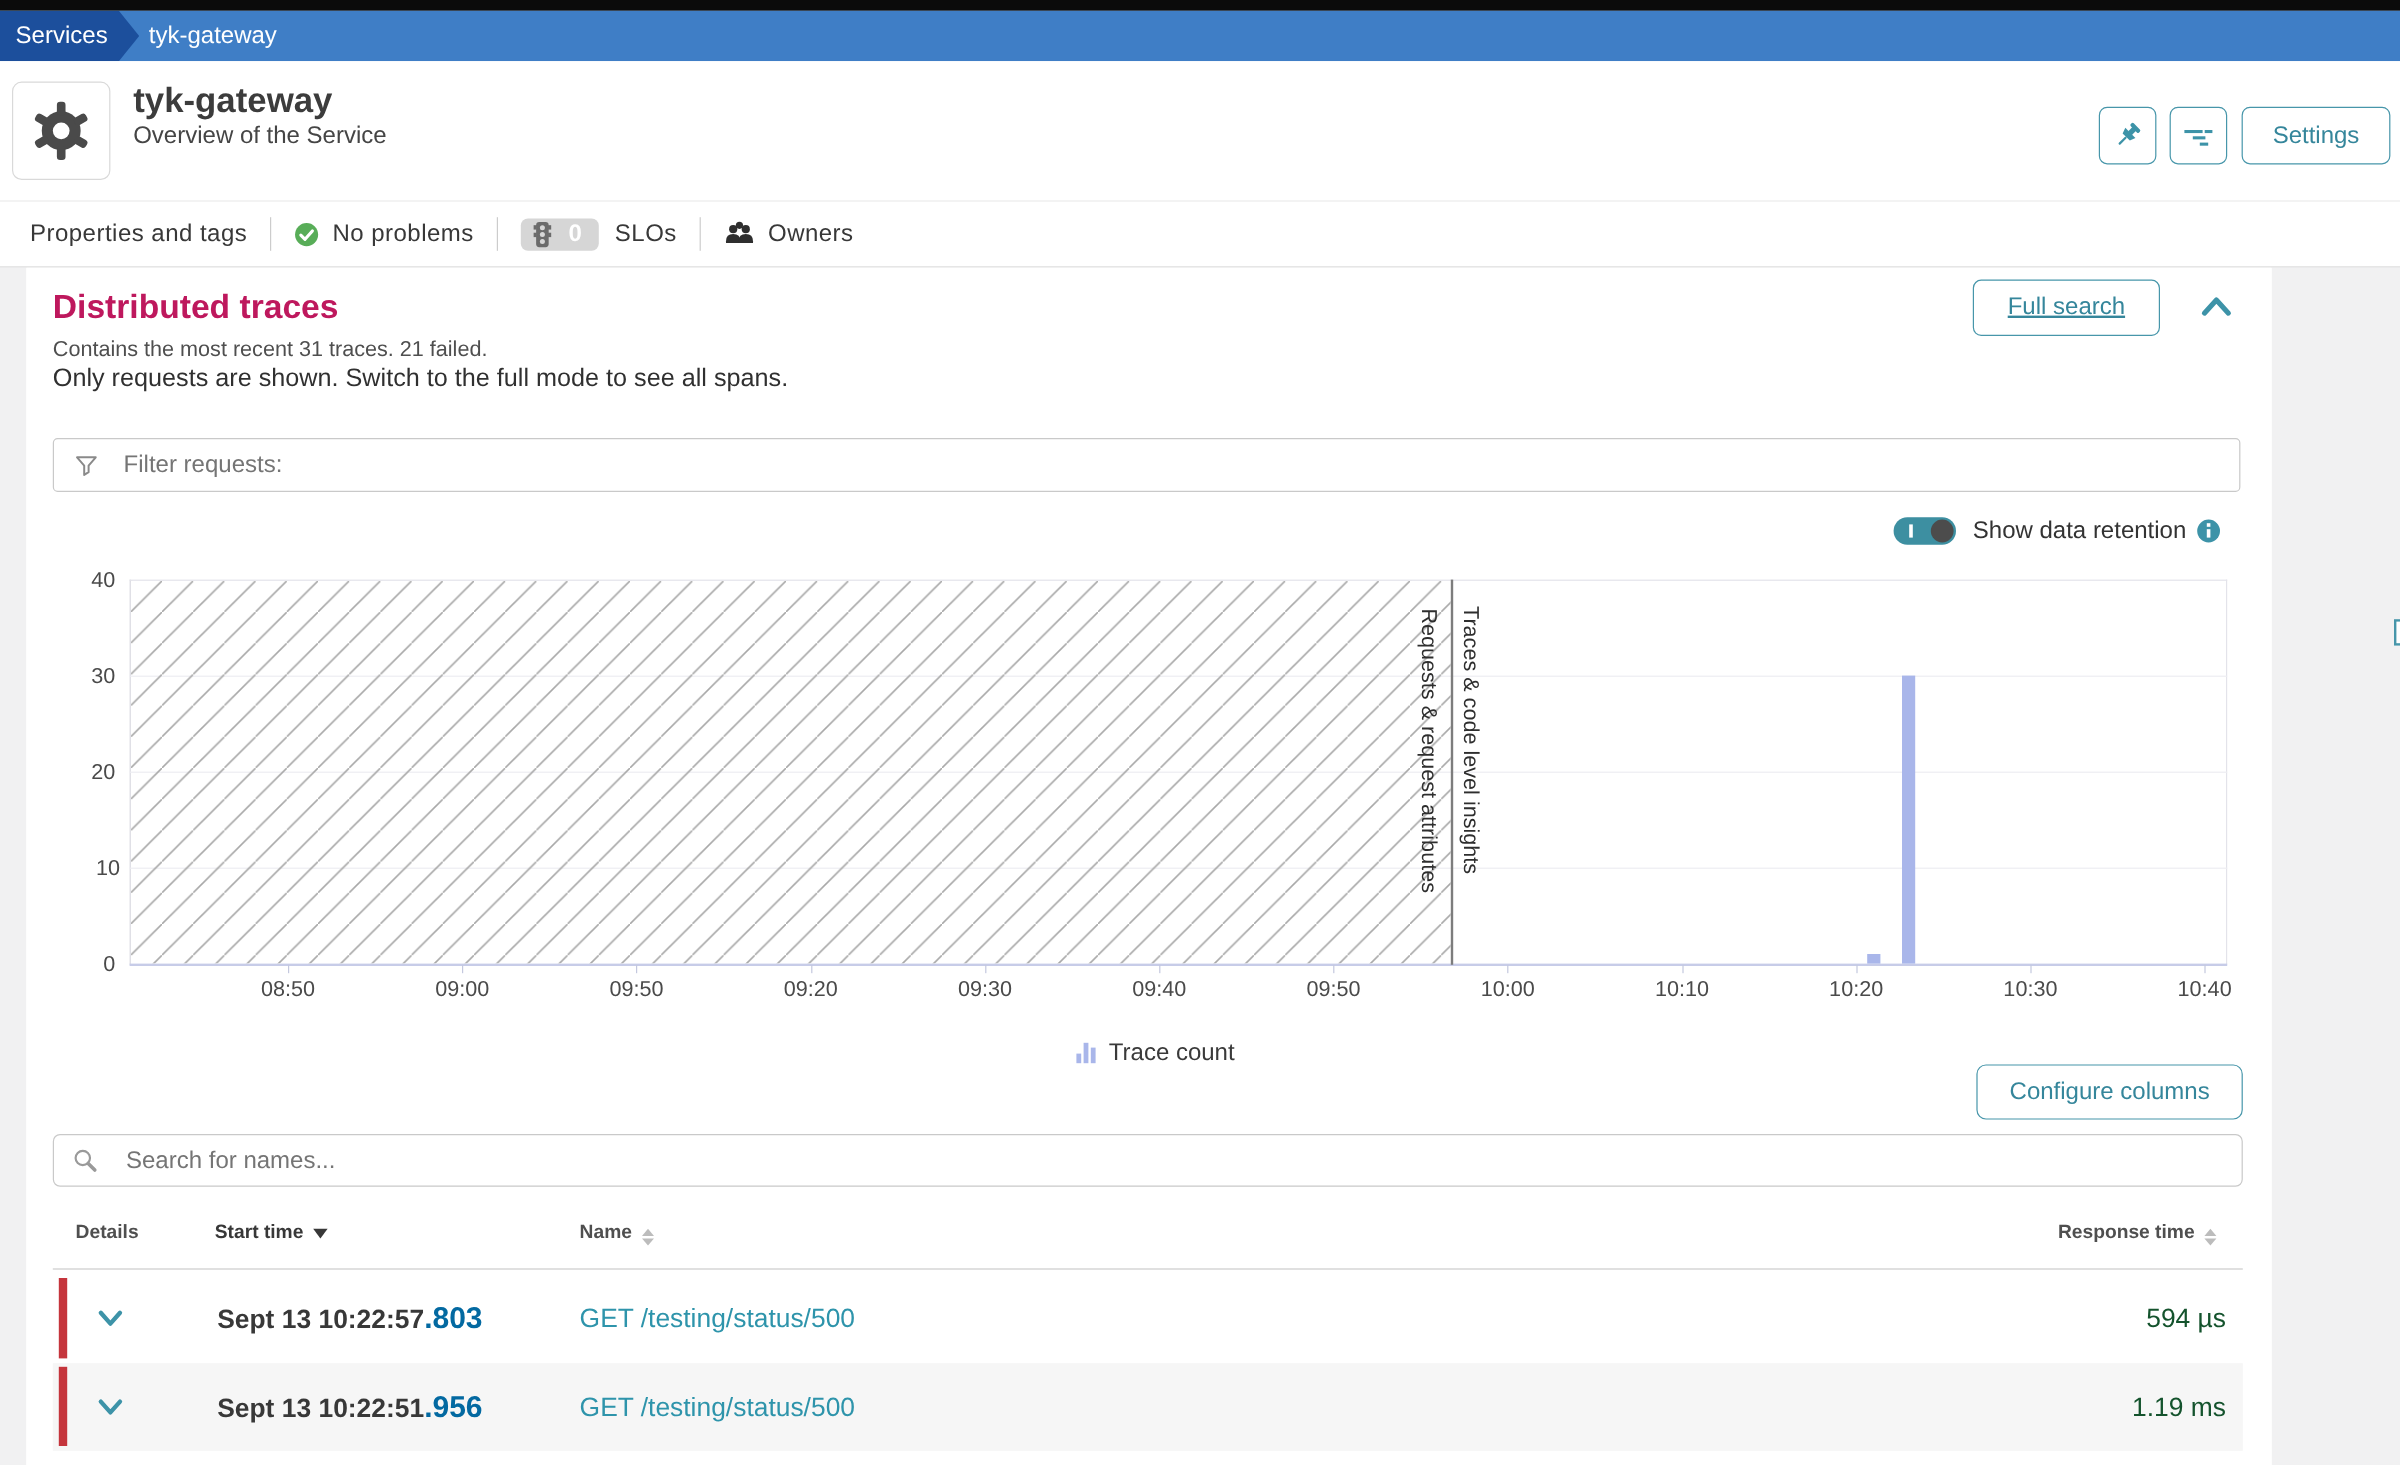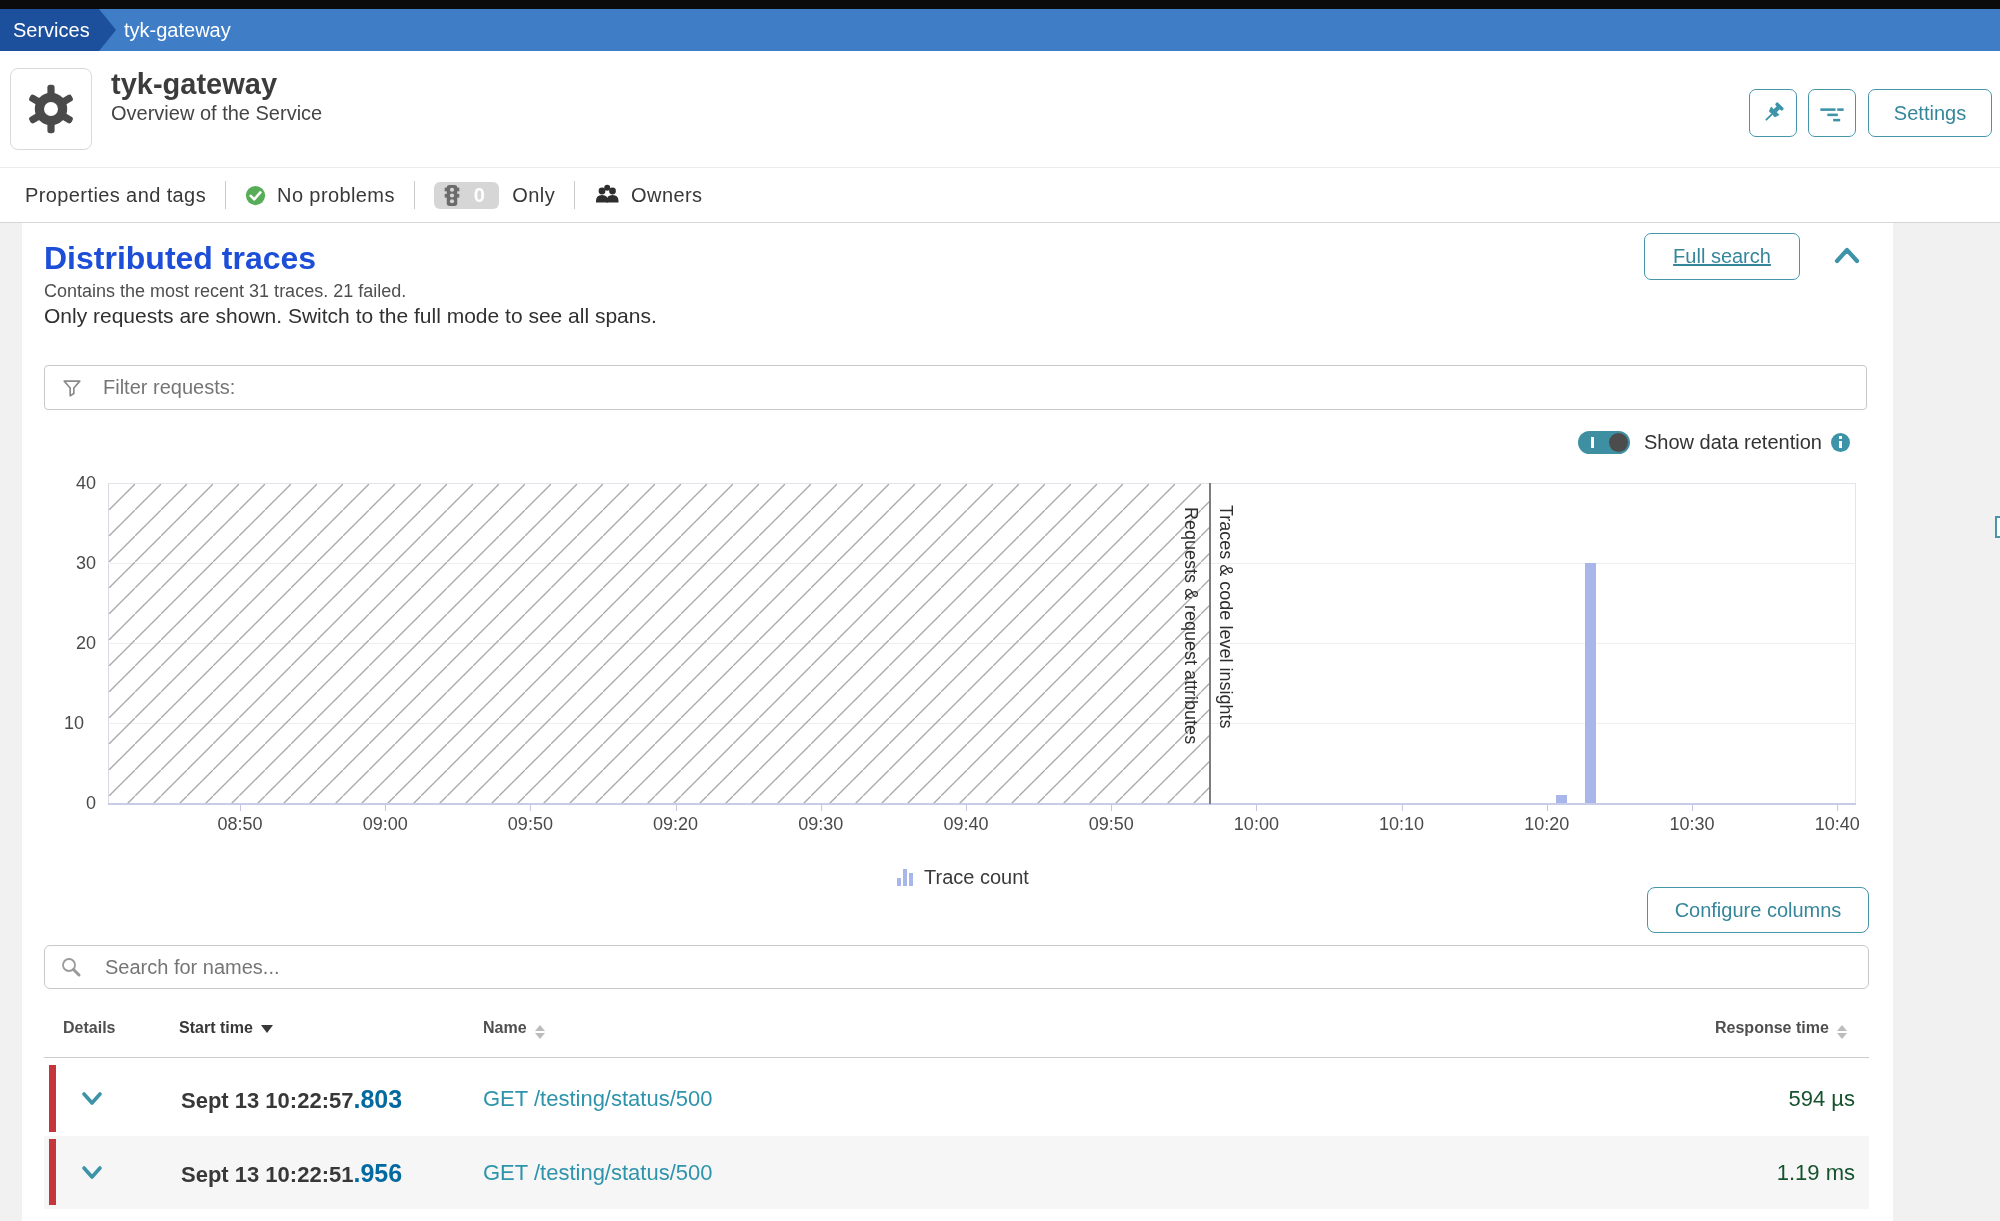--- a/index.html
+++ b/index.html
@@ -17,21 +17,21 @@
   .title { left:111px; top:68px; font-size:29px; font-weight:bold; color:#3c3c3c; }
   .subtitle { left:111px; top:102px; font-size:20px; color:#454545; }
   .hbtn { border:1px solid #4796aa; border-radius:7px; background:#fff; display:flex; align-items:center; justify-content:center; color:#35869b; font-size:20px; }
   .tabbar { left:0; top:167px; width:2000px; height:56px; border-top:1px solid #ececec; border-bottom:1px solid #d6d6d6; background:#fff; display:flex; align-items:center; padding-left:25px; }
   .tab { display:flex; align-items:center; font-size:20px; color:#383838; letter-spacing:0.4px; }
   .tabsep { width:1px; height:28px; background:#ccc; margin:0 19px; }
   .badge { background:#d6d6d6; border-radius:6px; height:27px; display:flex; align-items:center; padding:0 14px 0 10px; margin-right:13px; }
   .badge .zero { color:#fff; font-size:20px; font-weight:bold; margin-left:14px; }
   .gutter { background:#f1f1f2; }
   .card { left:22px; top:223px; width:1871px; height:998px; background:#fff; }
-  .sec-title { left:44px; top:240px; font-size:32px; font-weight:bold; color:#1d4ed8; }
+  .sec-title { left:44px; top:240px; font-size:28px; font-weight:bold; color:#be185d; }
   .sec-sub1 { left:44px; top:281px; font-size:18px; color:#4f4f4f; }
   .sec-sub2 { left:44px; top:304px; font-size:21px; color:#303030; }
   .fullsearch { left:1644px; top:233px; width:156px; height:47px;text-decoration:underline; }
   .filterbox { left:44px; top:365px; width:1823px; height:45px; border:1px solid #c9c9c9; border-radius:4px; background:#fff; display:flex; align-items:center; padding-left:16px; }
   .filterbox .ph { color:#757575; font-size:20px; margin-left:20px; }
   .togglerow { left:1578px; top:430px; height:24px; display:flex; align-items:center; }
   .pill { width:52px; height:23px; border-radius:12px; background:#3d8fa1; position:relative; }
   .pill .ibar { position:absolute; left:13px; top:6px; width:3px; height:11px; background:#fff; }
   .pill .knob { position:absolute; right:2px; top:2px; width:19px; height:19px; border-radius:50%; background:#4c4c4c; }
   .toggletext { font-size:20px; color:#333; margin-left:14px; }
@@ -147,21 +147,21 @@
           <rect x="0" y="3.5" width="2.5" height="3.5" fill="#6b6b6b"></rect>
           <rect x="11.5" y="3.5" width="2.5" height="3.5" fill="#6b6b6b"></rect>
           <rect x="0" y="9.5" width="2.5" height="3.5" fill="#6b6b6b"></rect>
           <rect x="11.5" y="9.5" width="2.5" height="3.5" fill="#6b6b6b"></rect>
           <circle cx="7" cy="5.5" r="2" fill="#d6d6d6"></circle>
           <circle cx="7" cy="11" r="2" fill="#d6d6d6"></circle>
           <circle cx="7" cy="16.5" r="2" fill="#d6d6d6"></circle>
         </svg>
         <span class="zero">0</span>
       </div>
-      <span>Only</span>
+      <span>SLOs</span>
     </div>
     <div class="tabsep"></div>
     <div class="tab">
       <svg width="27" height="22" viewBox="0 0 27 22" style="margin-right:10px;">
         <g fill="#2e2e2e">
           <circle cx="8" cy="7" r="3.4"></circle>
           <path d="M2 17 q0 -6 6 -6 q6 0 6 6 l0 1.5 l-12 0 Z"></path>
           <circle cx="18.5" cy="7" r="3.4"></circle>
           <path d="M12.5 17 q0 -6 6 -6 q6 0 6 6 l0 1.5 l-12 0 Z"></path>
           <circle cx="13.2" cy="3.8" r="3"></circle>
@@ -221,21 +221,21 @@
     </defs>
     <rect x="0" y="0" width="1100" height="319" fill="url(#hatch)"></rect>
   </svg>
   <div class="abs divider"></div>
   <div class="abs vtext" style="left:1180px; top:507px;">Requests &amp; request attributes</div>
   <div class="abs vtext" style="left:1215px; top:505px;">Traces &amp; code level insights</div>
 
   <div class="abs ylab" style="left:36px; top:473px;">40</div>
   <div class="abs ylab" style="left:36px; top:553px;">30</div>
   <div class="abs ylab" style="left:36px; top:633px;">20</div>
-  <div class="abs ylab" style="left:24px; top:713px;">10</div>
+  <div class="abs ylab" style="left:40px; top:713px;">10</div>
   <div class="abs ylab" style="left:36px; top:793px;">0</div>
 
   <div id="xlabels">
       <div class="abs xlab" style="left: 195px;">08:50</div>
       <div class="abs xtick" style="left: 240px;"></div>
       <div class="abs xlab" style="left: 340.2px;">09:00</div>
       <div class="abs xtick" style="left: 385.2px;"></div>
       <div class="abs xlab" style="left: 485.4px;">09:50</div>
       <div class="abs xtick" style="left: 530.4px;"></div>
       <div class="abs xlab" style="left: 630.6px;">09:20</div>

